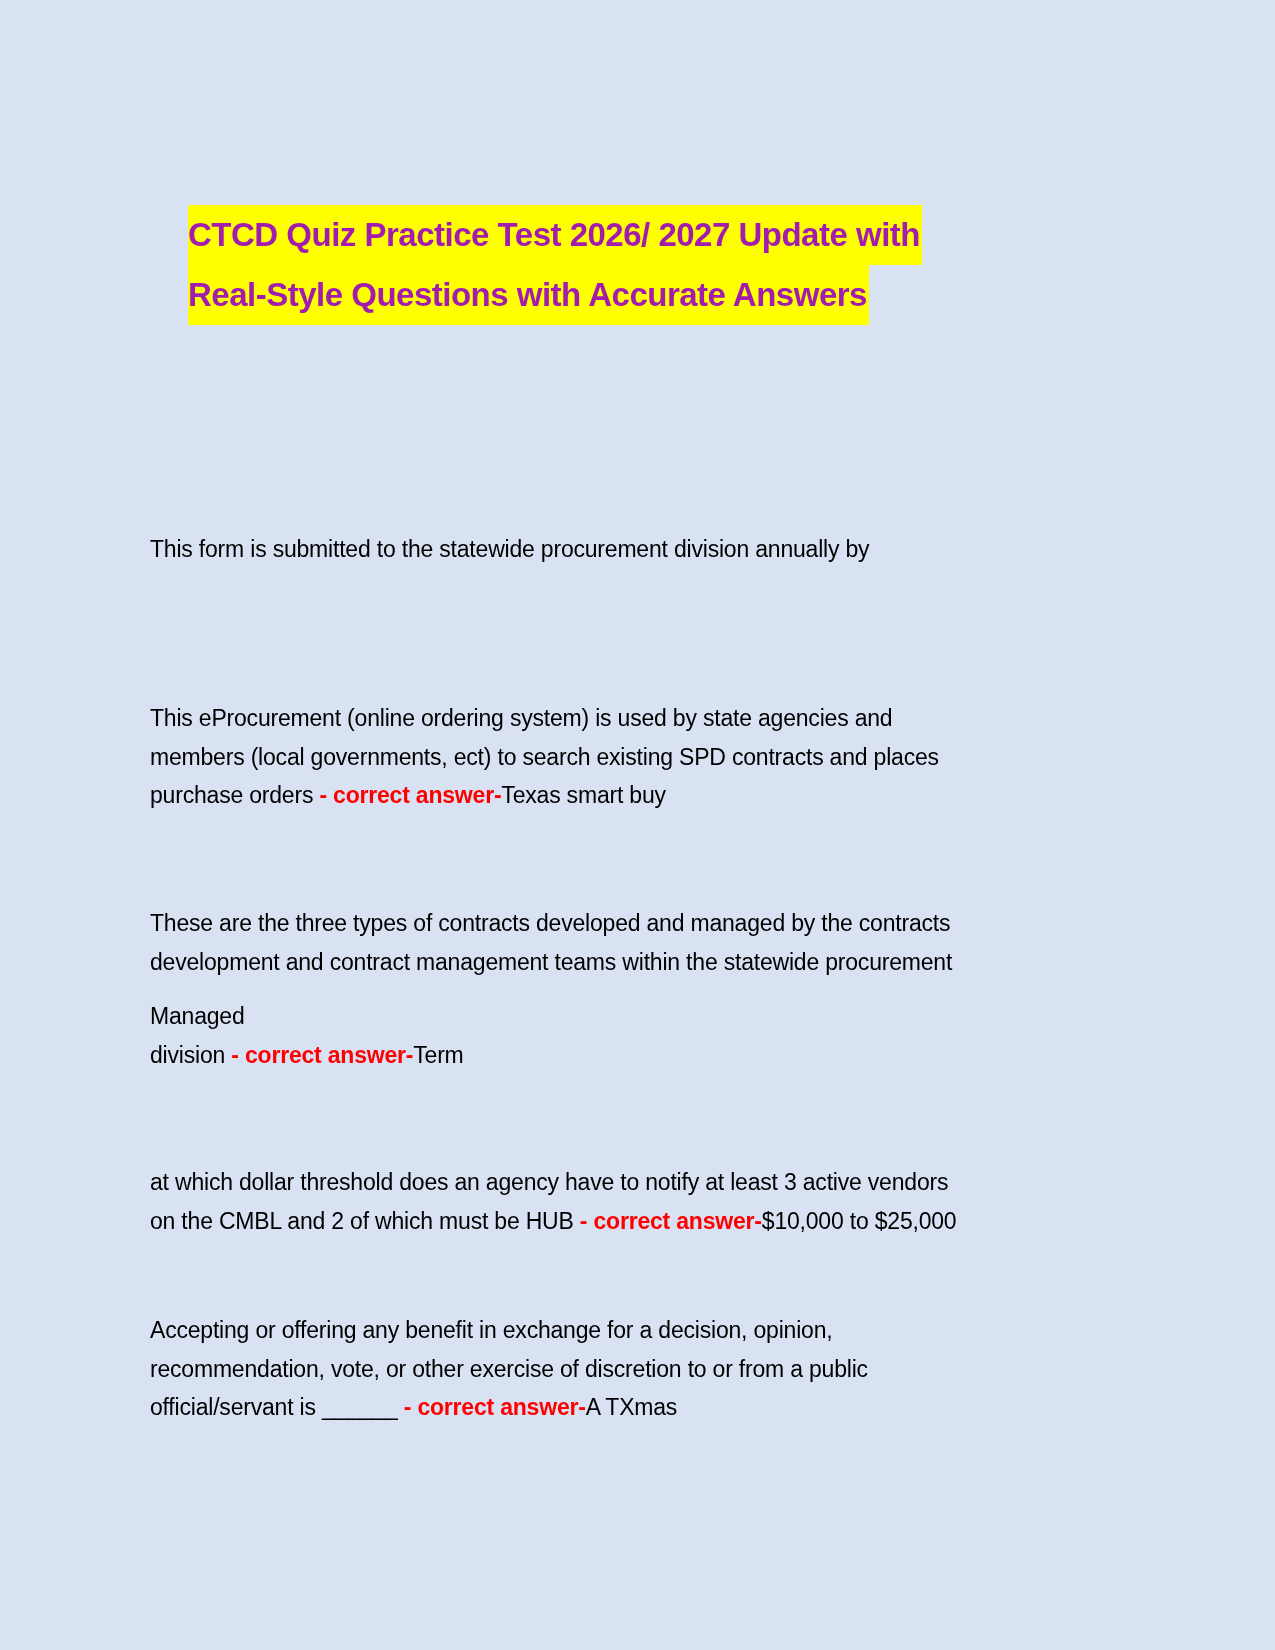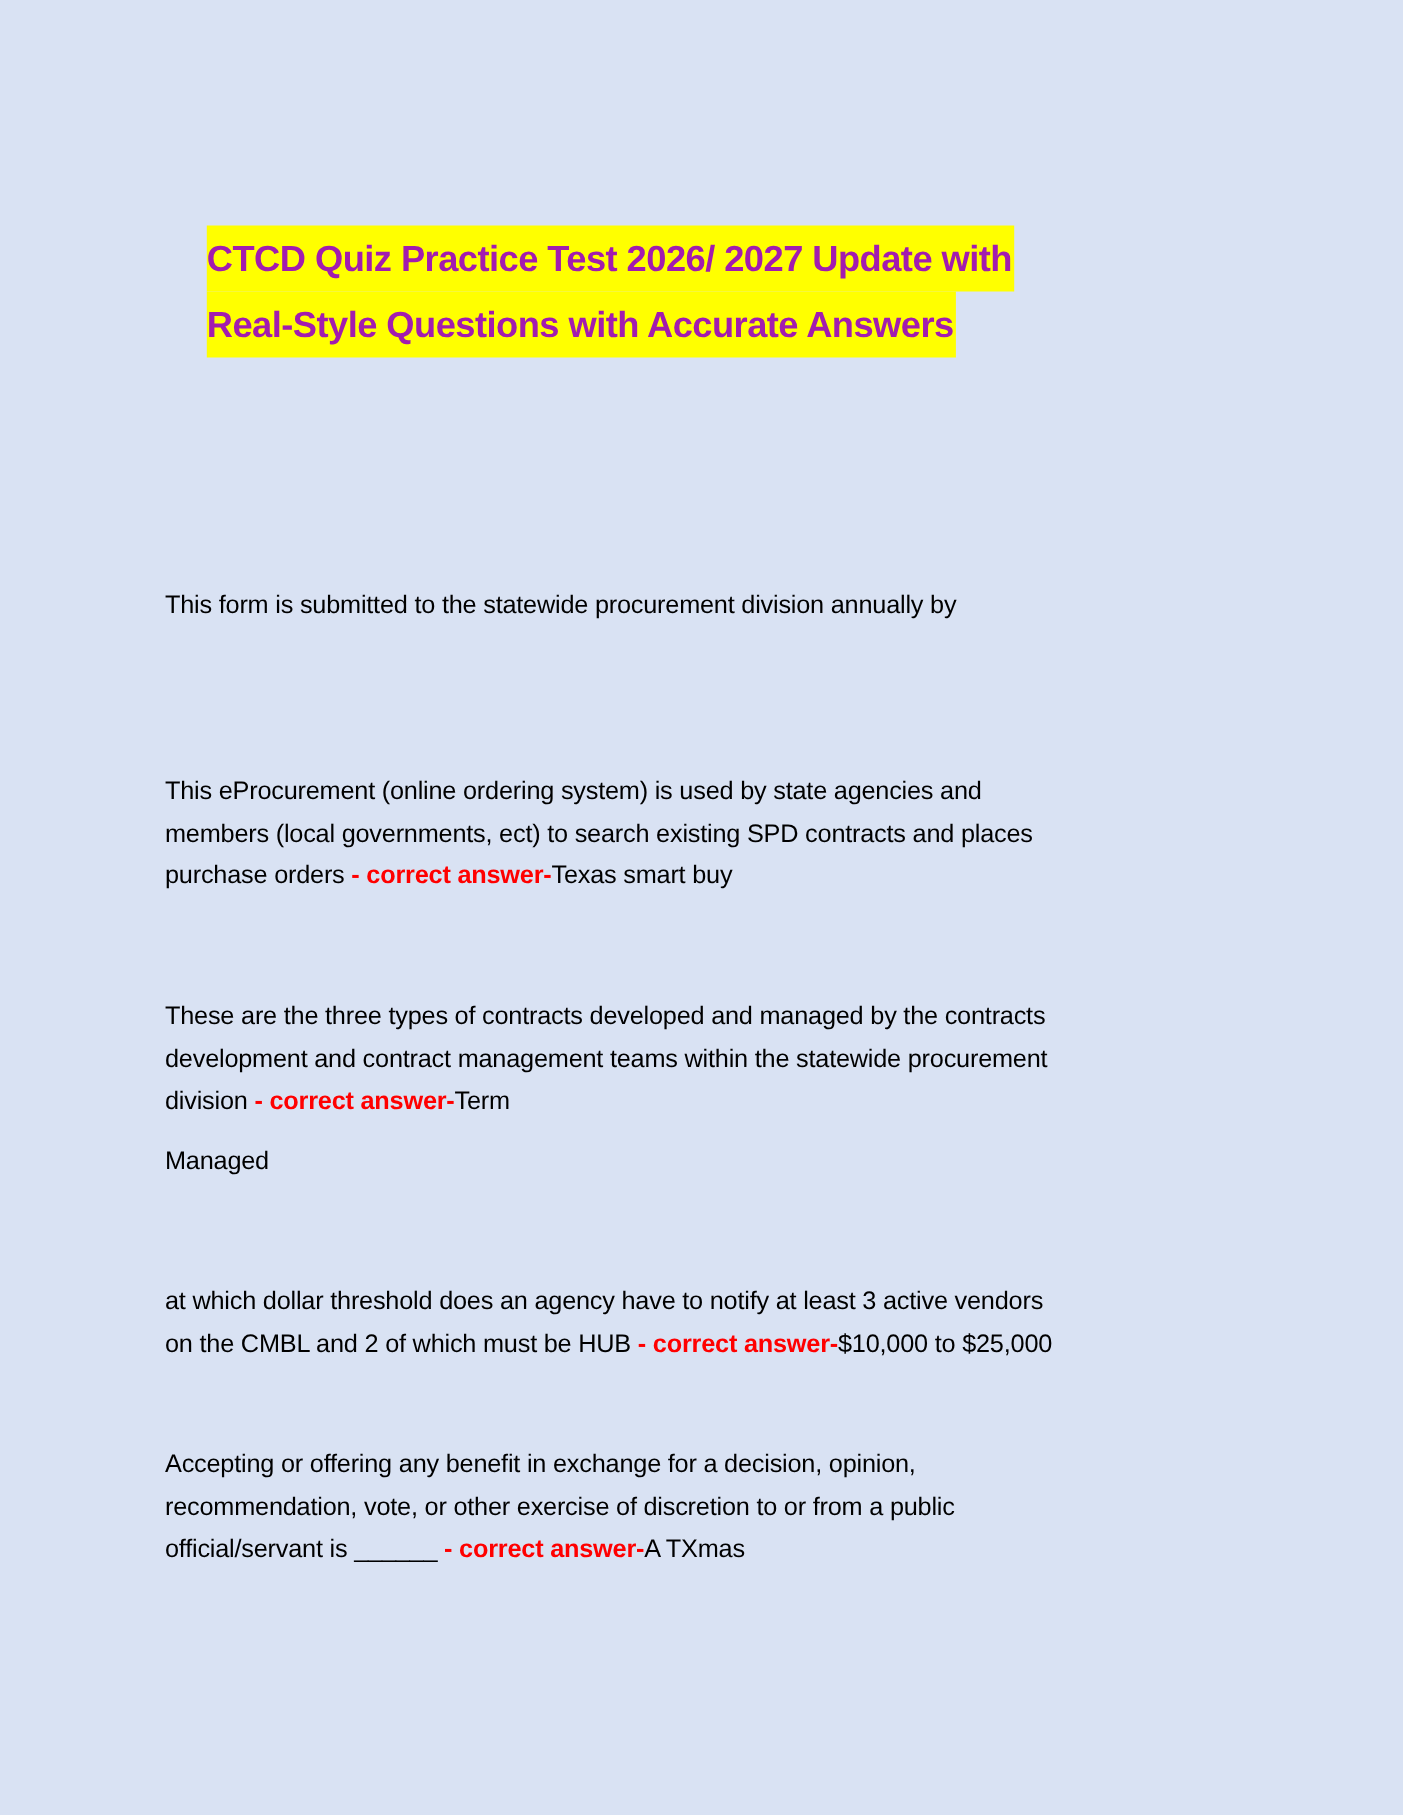--- a/index.html
+++ b/index.html
@@ -45,24 +45,24 @@
     <span class="line">This eProcurement (online ordering system) is used by state agencies and</span>
     <span class="line">members (local governments, ect) to search existing SPD contracts and places</span>
     <span class="line">
       <span>purchase orders </span><span class="ca">- correct answer-</span><span>Texas smart buy</span>
     </span>
   </div>
 
   <div class="q" style="top:864px;margin-top:40px;">
     <span class="line">These are the three types of contracts developed and managed by the contracts</span>
     <span class="line">development and contract management teams within the statewide procurement</span>
+    <span class="line" style="margin-top:16px;">Managed</span>
     <span class="line">
       <span>division </span><span class="ca">- correct answer-</span><span>Term</span>
     </span>
-    <span class="line" style="margin-top:16px;">Managed</span>
   </div>
 
   <div class="q" style="top:1163px;">
     <span class="line">at which dollar threshold does an agency have to notify at least 3 active vendors</span>
     <span class="line">
       <span>on the CMBL and 2 of which must be HUB </span><span class="ca">- correct answer-</span><span>$10,000 to $25,000</span>
     </span>
   </div>
 
   <div class="q" style="top:1311px;">

